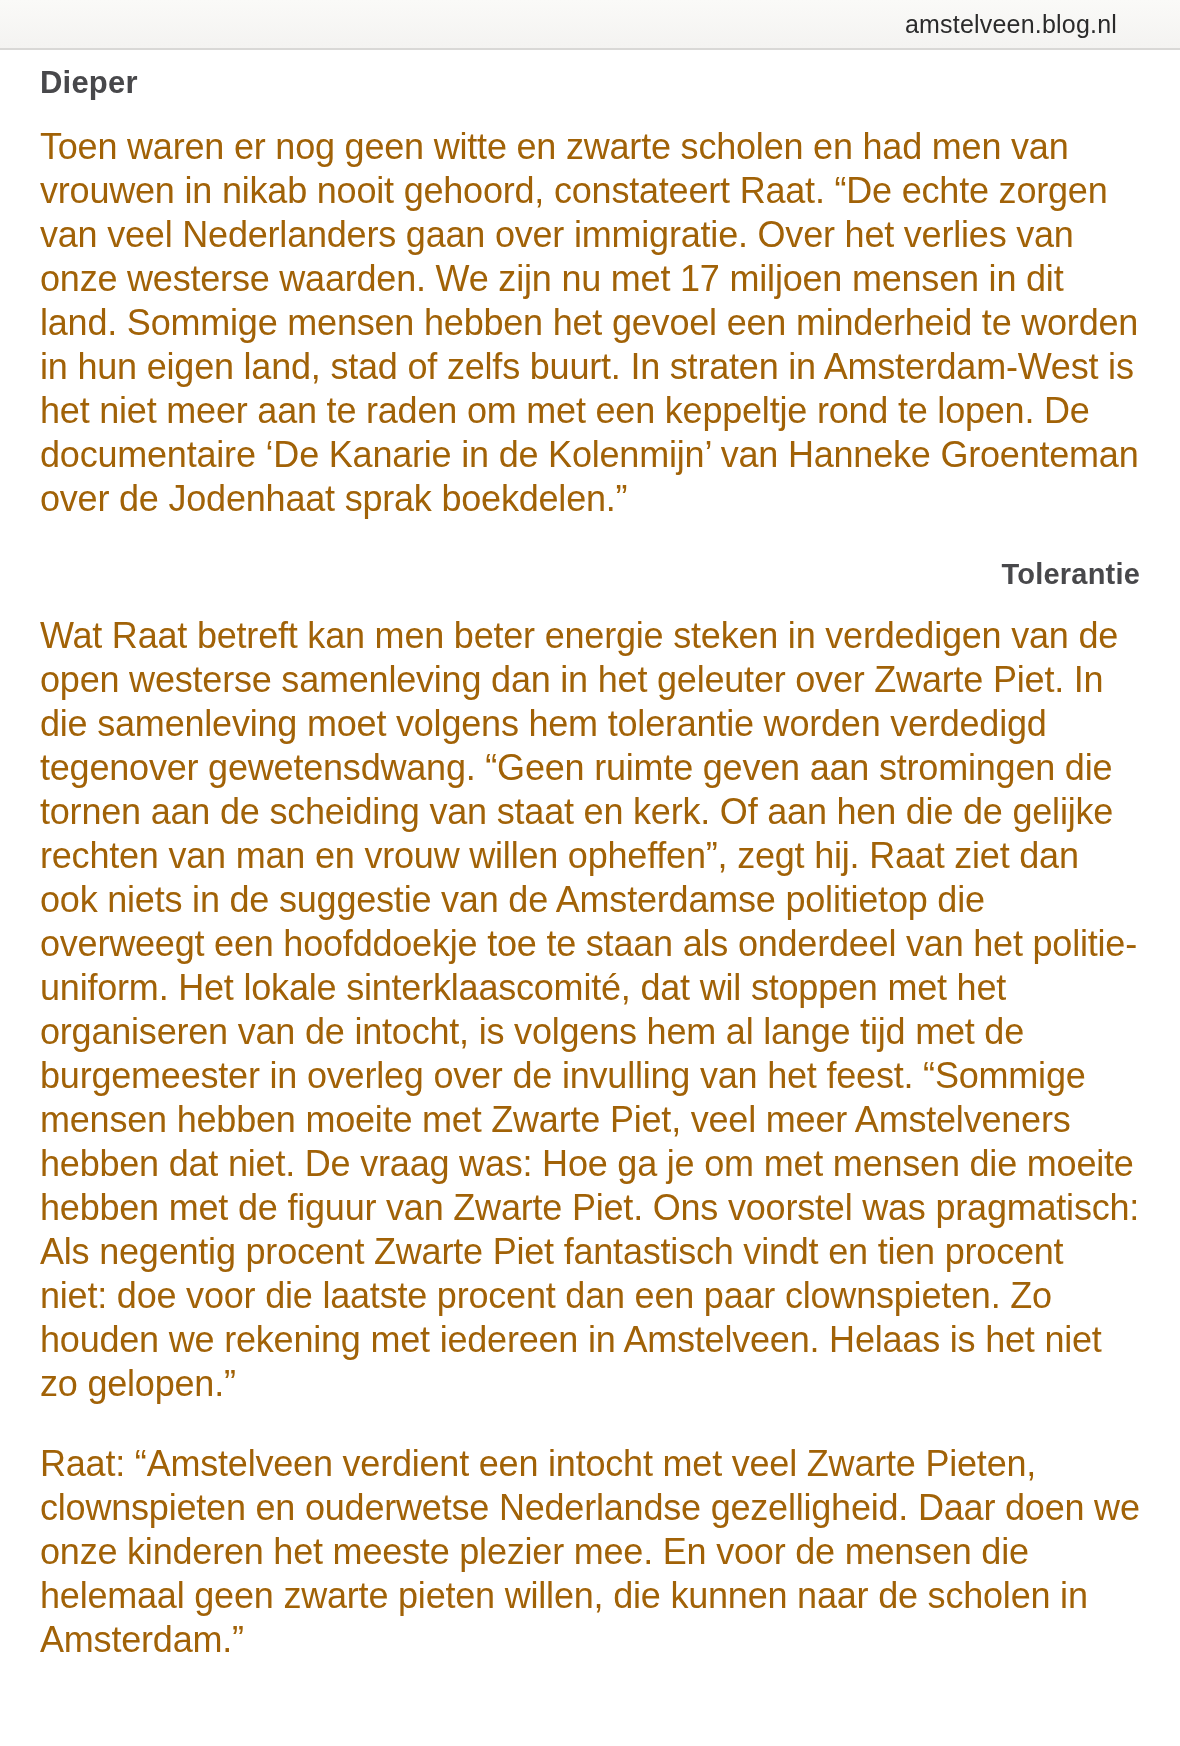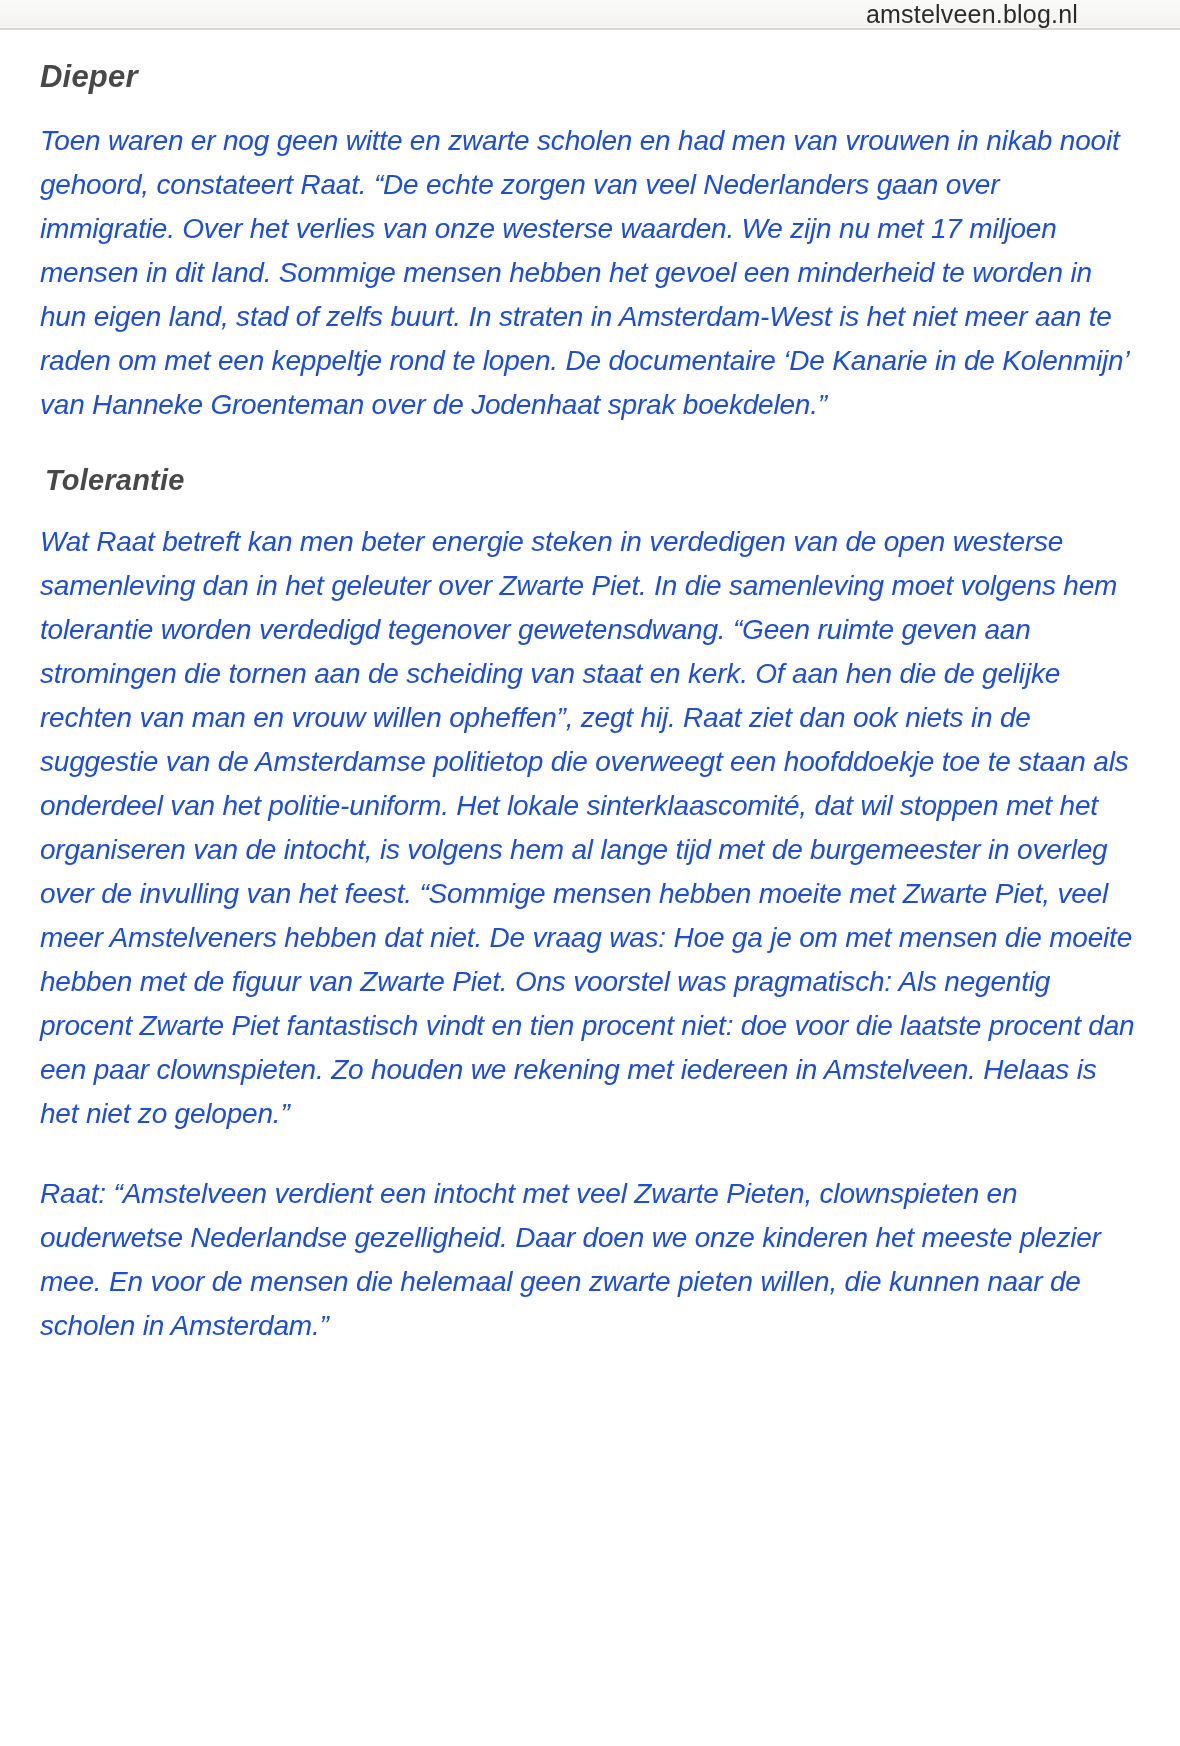--- a/index.html
+++ b/index.html
@@ -8,62 +8,62 @@
     background: #ffffff;
   }
   body {
     width: 1180px;
     min-height: 1746px;
     font-family: "Liberation Sans", "DejaVu Sans", sans-serif;
     box-sizing: border-box;
   }
   
   .topbar {
-    height: 30px;
+    height: 50px;
     background: linear-gradient(#fafaf8, #f4f3f1);
     border-bottom: 2px solid #d9d8d6;
     display: flex;
     align-items: center;
     justify-content: flex-end;
-    padding-right: 102px;
+    padding-right: 63px;
     box-sizing: border-box;
   }
   .topbar .domain {
     font-size: 25px;
     color: #2b2b2b;
     letter-spacing: 0.2px;
   }
   
   .content {
-    padding: 24px 40px 30px 40px;
+    padding: 10px 40px 30px 40px;
     box-sizing: border-box;
-    font-style: italic;
   }
   .content h1 {
     margin: 4px 0 24px 0;
     font-size: 31px;
     line-height: 1.2;
     font-weight: bold;
     color: #48484b;
     letter-spacing: 0.2px;
   }
   .content h2 {
     margin: 36px 0 22px 0;
     padding-left: 5px;
     font-size: 29px;
     line-height: 1.2;
     font-weight: bold;
     color: #48484b;
     letter-spacing: 0.2px;
+    text-align: right;
   }
   .content p {
     margin: 0 0 36px 0;
-    font-size: 28px;
+    font-size: 36px;
     line-height: 44px;
-    color: #1d4ed8;
+    color: #a16207;
     letter-spacing: -0.2px;
     max-width: 1100px;
   }
 </style>
 </head>
 <body>
 
 <header class="topbar">
   <span class="domain">amstelveen.blog.nl</span>
 </header>

